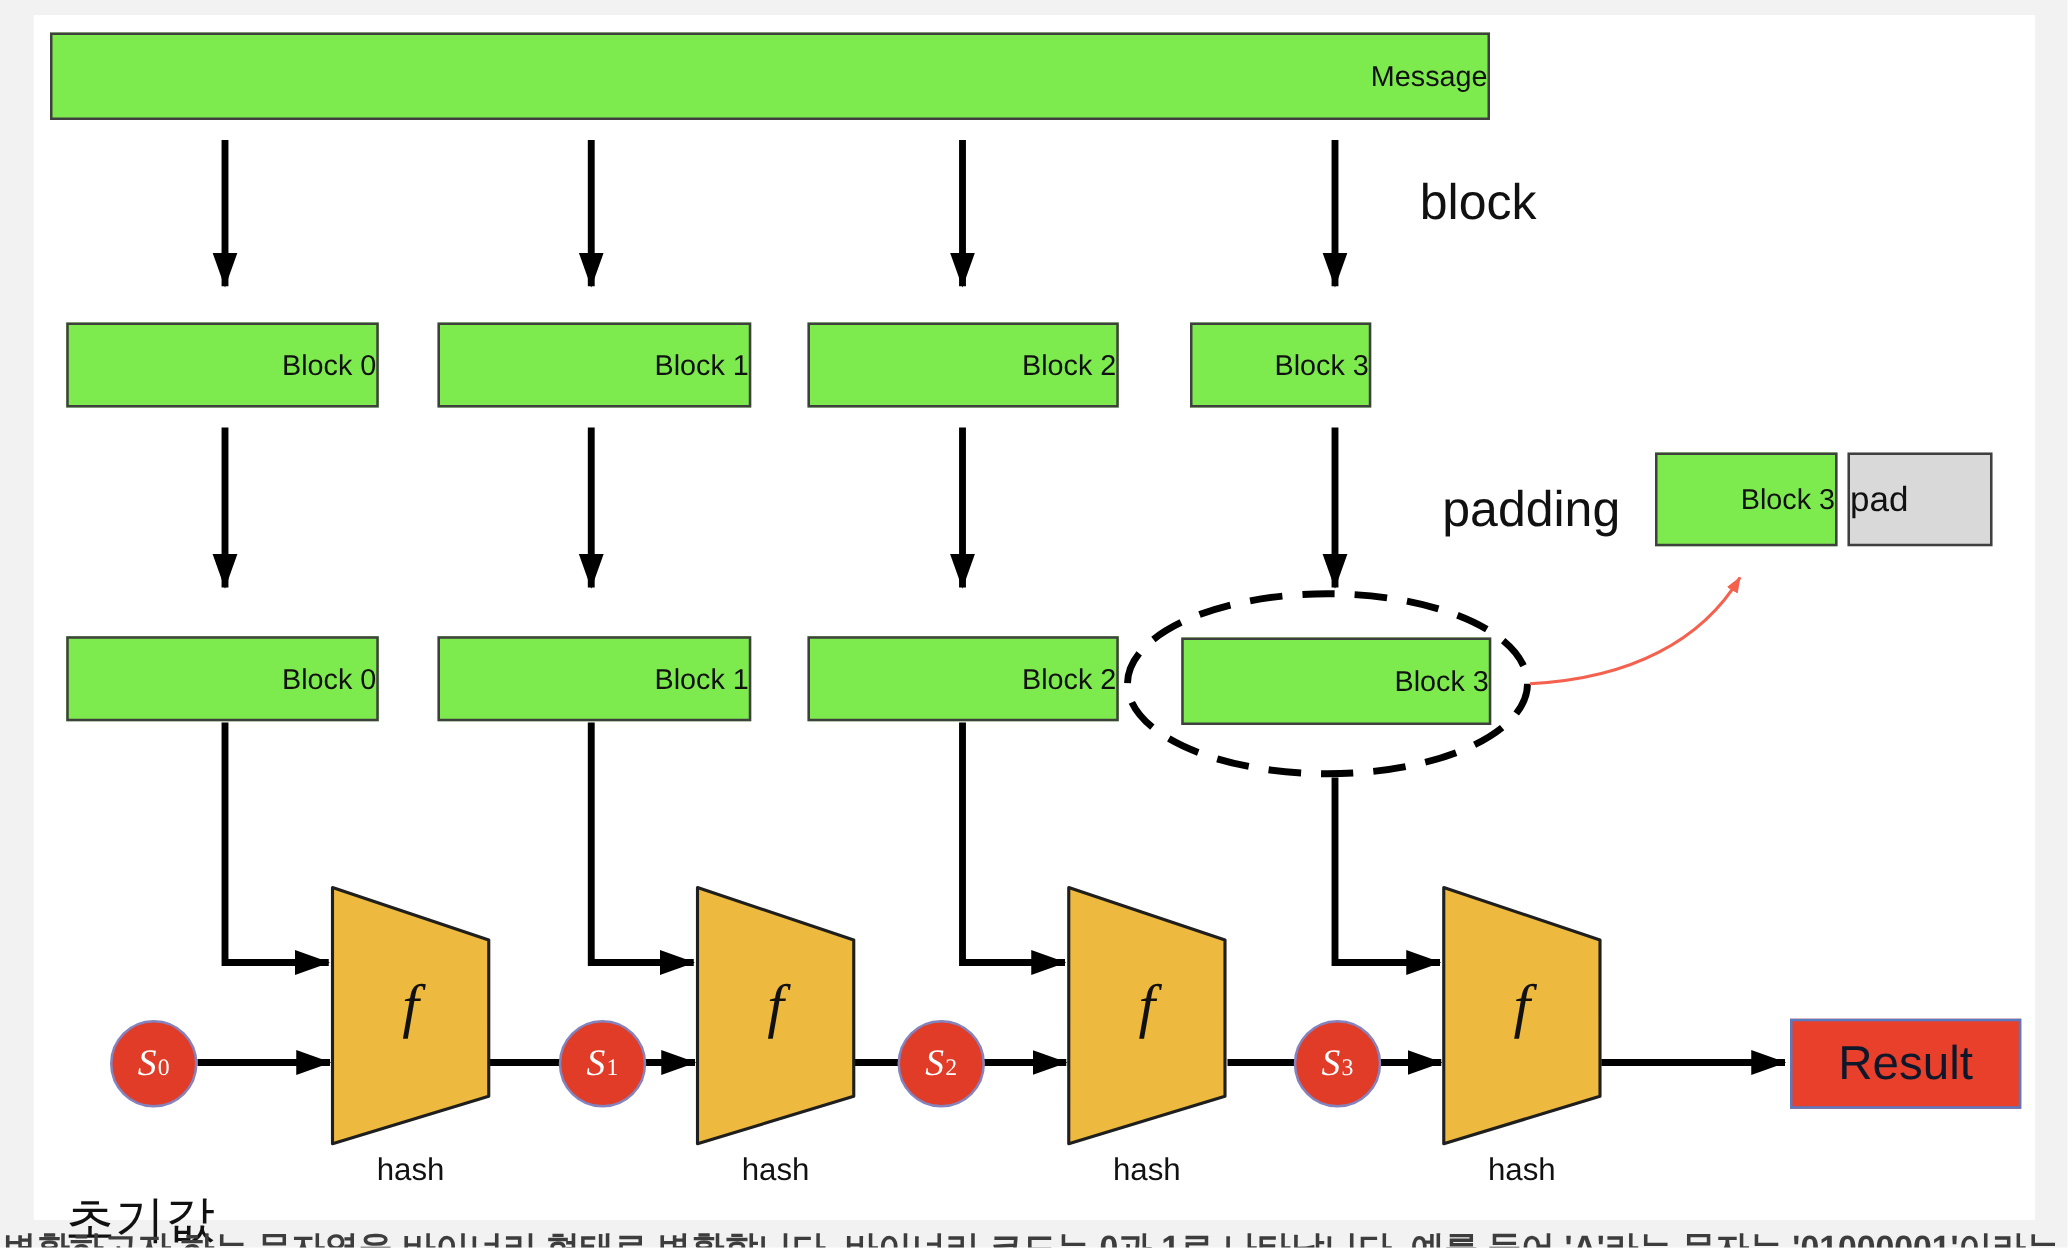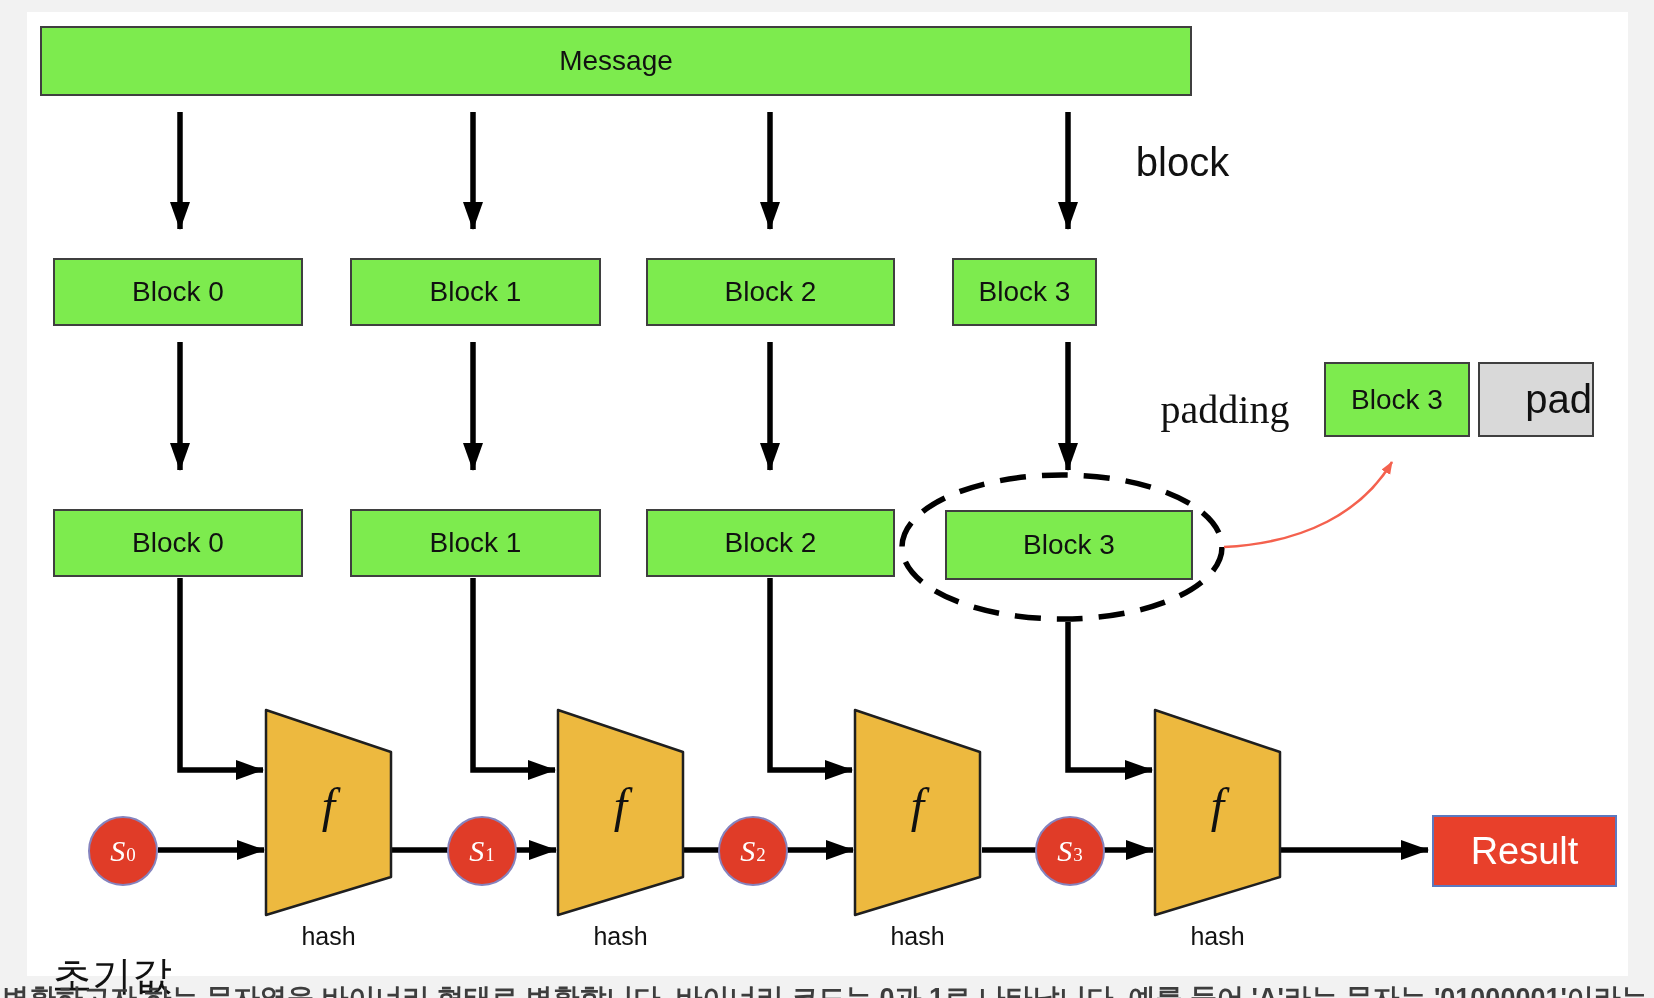--- a/index.html
+++ b/index.html
@@ -2,34 +2,34 @@
 <html style="--bg: #F2F2F2; --paper: #FFFFFF; --green: #7DEB4E; --box_border: #3F3F3F; --pad_fill: #D9D9D9; --amber: #EDB93F; --amber_border: #1F1F1F; --ink: #111111; --arrow: #000000; --s_fill: #E03C28; --s_border: #8583BE; --result_fill: #E8402B; --result_border: #5B79C0; --red_arrow: #F4614E; --caption: #3D3D3D;"><head>
 <meta charset="utf-8">
 <style>
   html,body{margin:0;padding:0;}
   .page{position:relative;width:1654px;height:998px;background:var(--bg,#f2f2f2);
         overflow:hidden;font-family:"Liberation Sans",sans-serif;color:var(--ink,#111);}
   .paper{position:absolute;left:27px;top:12px;width:1601px;height:964px;background:var(--paper,#fff);}
   .overlay{position:absolute;left:0;top:0;}
   .abs{position:absolute;box-sizing:border-box;}
   .gbox{background:var(--green,#7deb4e);border:2.5px solid var(--box_border,#3f3f3f);
-        display:flex;align-items:center;justify-content:center;font-size:28px;}
+        display:flex;align-items:center;justify-content:flex-end;font-size:23px;}
   .padbox{background:var(--pad_fill,#d9d9d9);border:2.5px solid var(--box_border,#3f3f3f);
-        display:flex;align-items:center;justify-content:flex-end;font-size:40px;}
+        display:flex;align-items:center;justify-content:flex-start;font-size:28px;}
   .lbl{font-size:40px;text-align:center;white-space:nowrap;}
   .flbl{width:125px;text-align:center;font-family:"Liberation Serif",serif;
         font-style:italic;font-size:48px;line-height:56px;}
   .hash{width:175px;text-align:center;font-size:25px;}
   .scircle{width:70px;height:70px;border-radius:50%;background:var(--s_fill,#e03c28);
         border:2px solid var(--s_border,#8583be);display:flex;align-items:center;
         justify-content:center;color:#fff;font-family:"Liberation Serif",serif;
         font-style:italic;font-size:30px;}
   .scircle sub{font-size:19px;font-style:normal;margin-left:1px;transform:translateY(4px);}
   .result{background:var(--result_fill,#e8402b);border:2.5px solid var(--result_border,#5b79c0);
-        color:#ffffff;display:flex;align-items:center;justify-content:center;font-size:38px;}
+        color:#0f172a;display:flex;align-items:center;justify-content:center;font-size:38px;}
   .caption{left:2px;top:980px;font-size:27px;font-weight:600;color:var(--caption,#3d3d3d);
         white-space:nowrap;}
 </style>
 </head>
 <body>
 
 <div class="page">
   <div class="paper"></div>
 
   <svg class="overlay" width="1654" height="998">
@@ -87,21 +87,21 @@
   <div class="abs gbox" style="left:350px;top:258px;width:251px;height:68px;">
       <span>Block 1</span>
     </div>
   <div class="abs gbox" style="left:646px;top:258px;width:249px;height:68px;">
       <span>Block 2</span>
     </div>
   <div class="abs gbox" style="left:952px;top:258px;width:145px;height:68px;">
       <span>Block 3</span>
     </div>
 
-  <div class="abs lbl" style="left:1145px;top:386px;width:160px;font-family:Liberation Serif, serif;">padding</div>
+  <div class="abs lbl" style="left:1145px;top:386px;width:160px;">padding</div>
   <div class="abs gbox" style="left:1324px;top:362px;width:146px;height:75px;">
       <span>Block 3</span>
     </div>
   <div class="abs padbox" style="left:1478px;top:362px;width:116px;height:75px;">
       <span>pad</span>
     </div>
 
   <div class="abs gbox" style="left:53px;top:509px;width:250px;height:68px;">
       <span>Block 0</span>
     </div>

